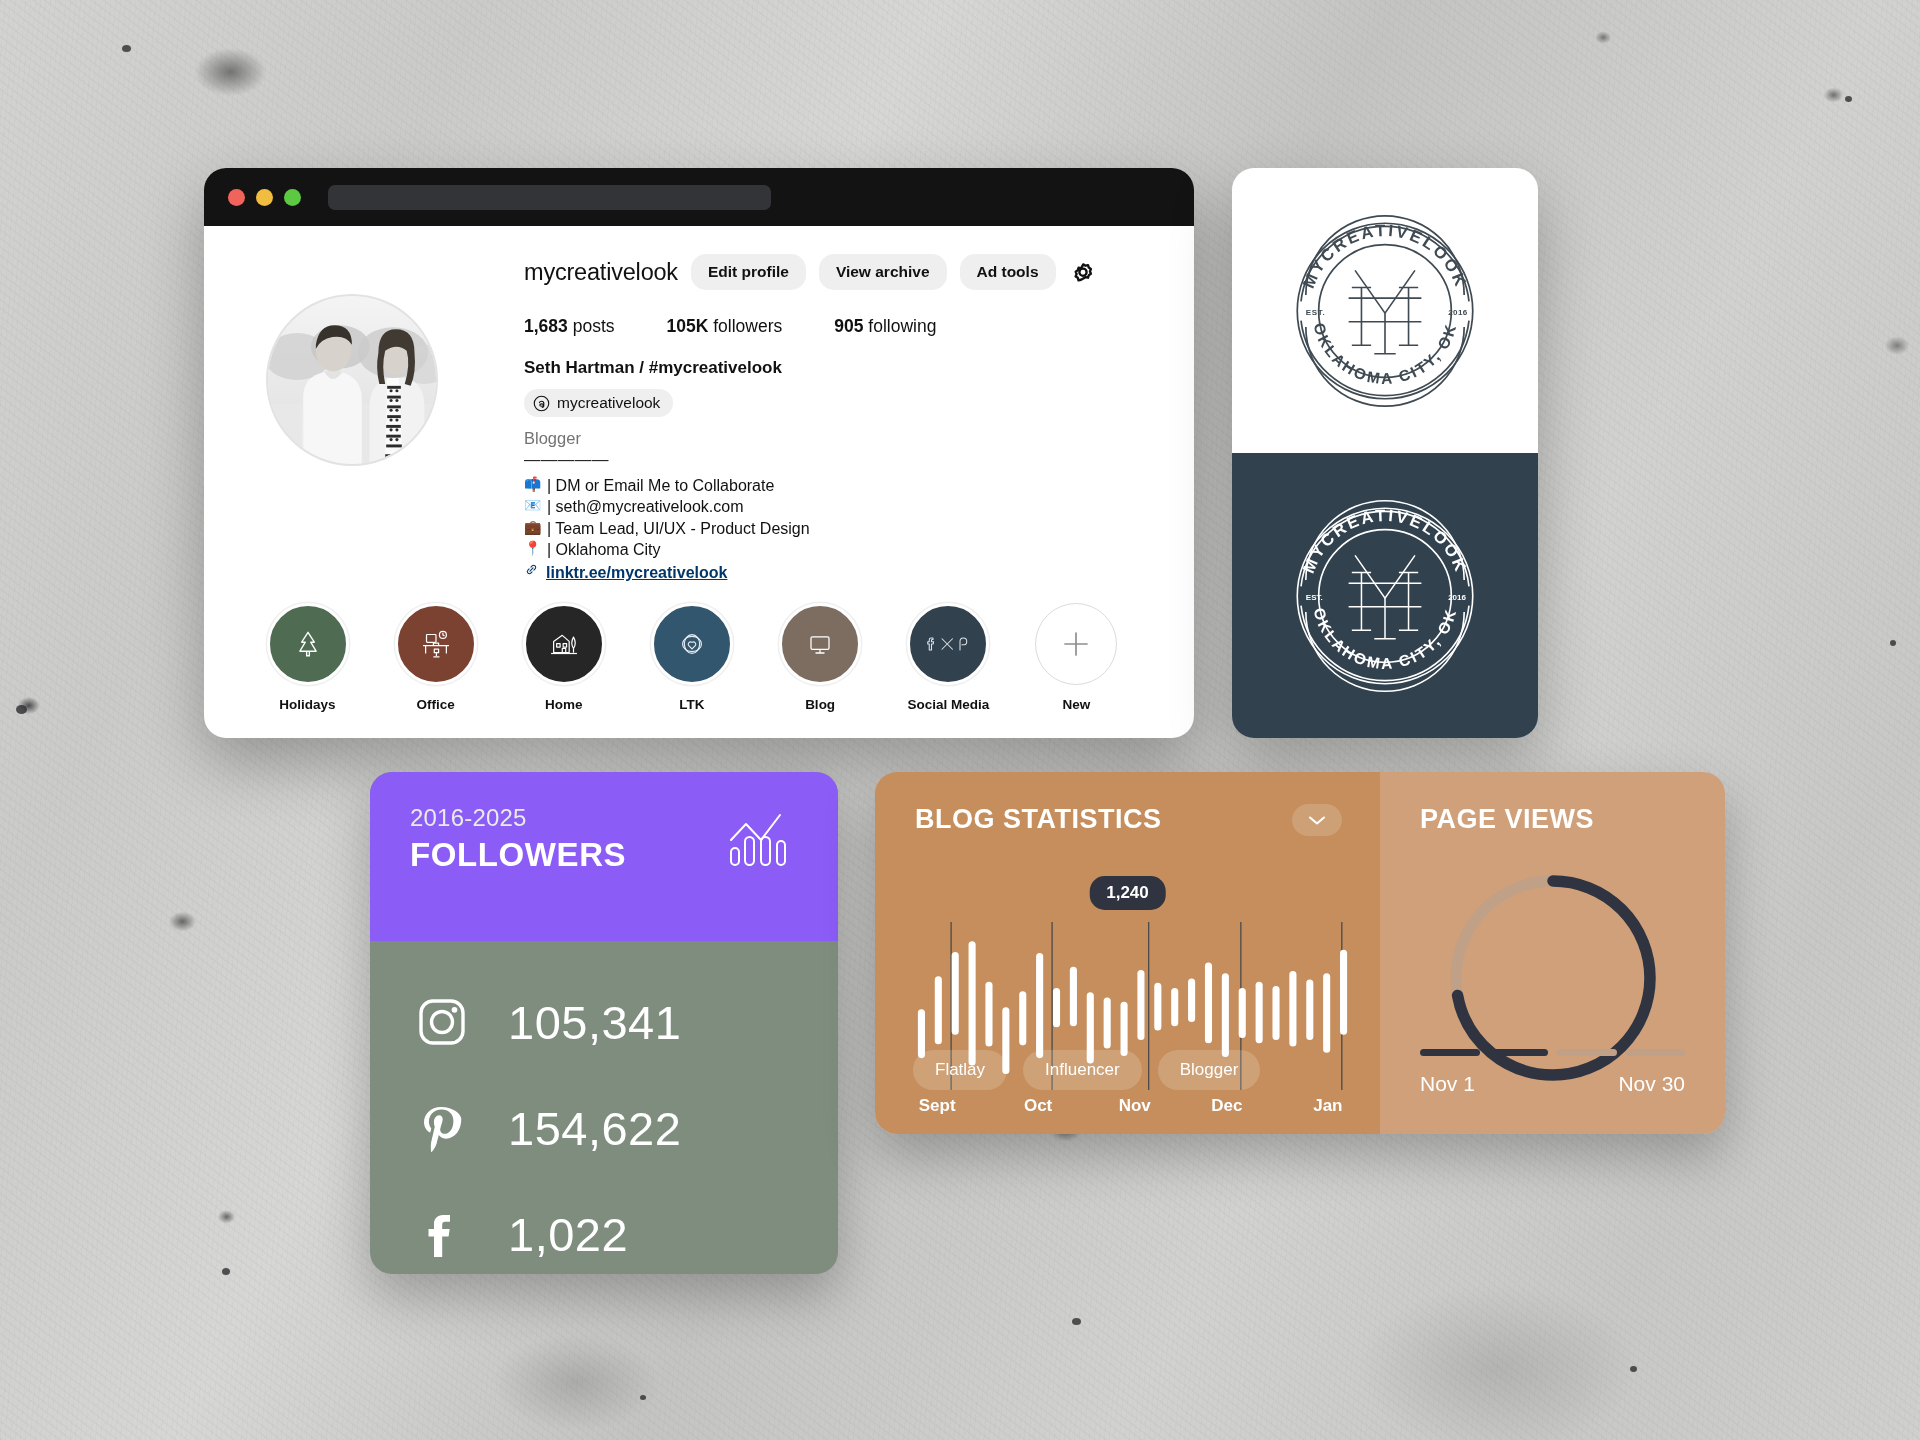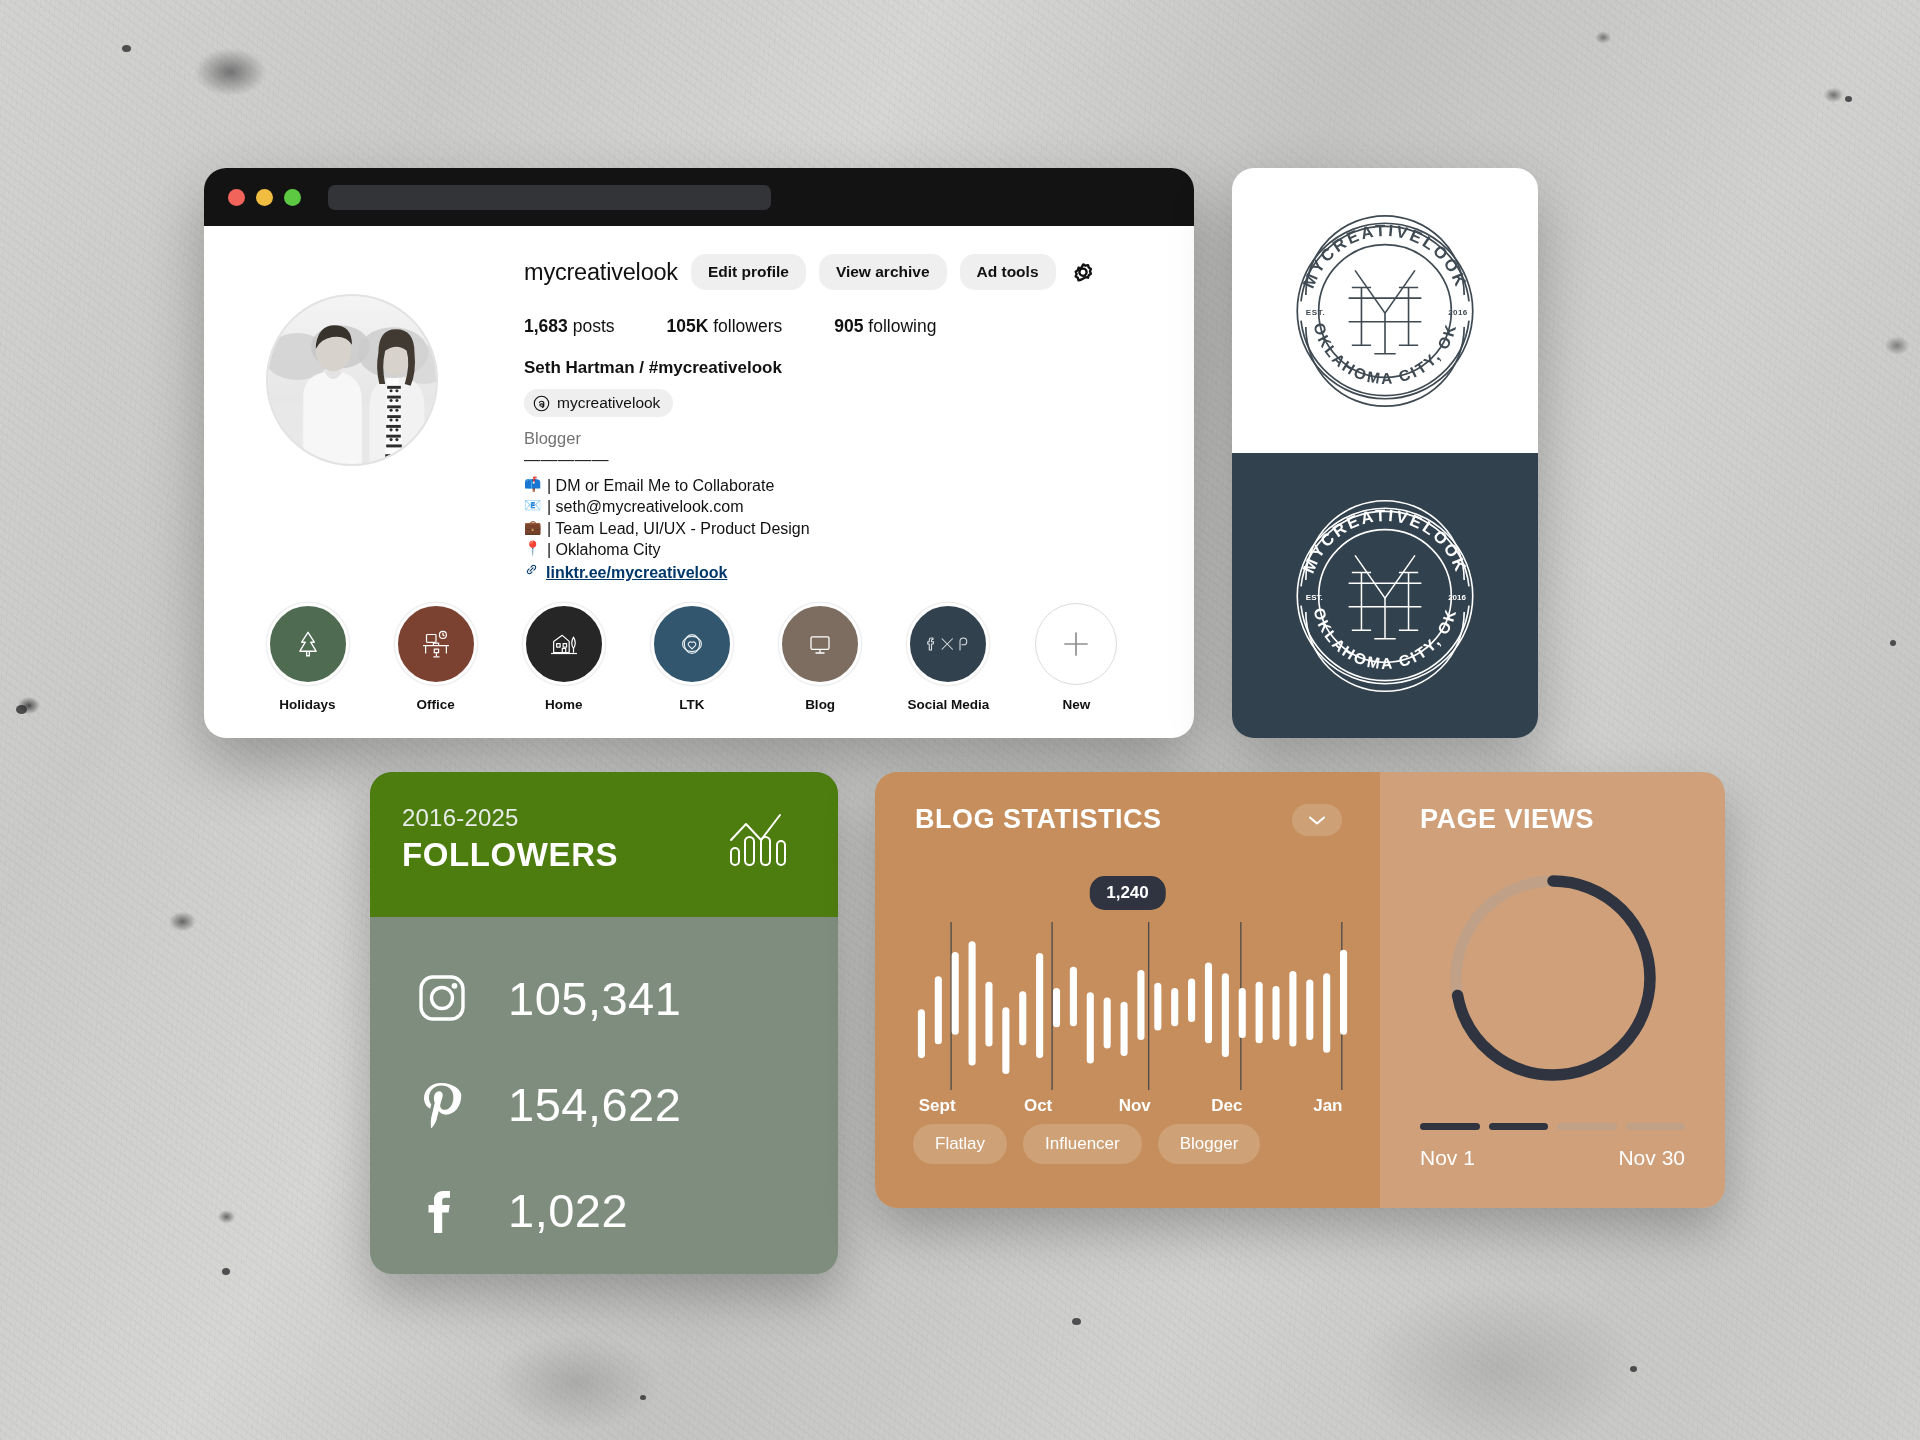--- a/index.html
+++ b/index.html
@@ -103,31 +103,31 @@
   .logo-half { width:100%; height:50%; display:flex; align-items:center; justify-content:center; }
   .logo-light { background:#fff; }
   .logo-dark  { background:#32414e; }
 
   
   #followers {
     position:absolute; left: 370px; top: 772px; width: 468px; height: 502px;
     border-radius: 22px; overflow:hidden; box-shadow: 0 22px 50px rgba(0,0,0,.25);
     background:#7e8d7e;
   }
-  .fol-head { height: 145px; background:#4d7c0f; padding: 32px 42px 0 32px; position:relative; }
+  .fol-head { height: 169px; background:#8b5cf6; padding: 32px 42px 0 40px; position:relative; }
   .fol-years { font-size: 24px; color:#e8ece8; font-weight:400; letter-spacing:.2px;}
   .fol-title { font-size: 33px; color:#fff; font-weight:700; letter-spacing: .6px; margin-top: 4px;}
   .fol-chart-ico { position:absolute; right: 44px; top: 38px; }
   .fol-body { padding: 28px 0 0 46px; }
   .fol-row { display:flex; align-items:center; gap: 40px; height: 106px; }
   .fol-num { font-size: 47px; color:#fff; font-weight:400; letter-spacing:.5px; }
 
   
   #statpanel {
-    position:absolute; left: 875px; top: 772px; width: 850px; height: 436px;
+    position:absolute; left: 875px; top: 772px; width: 850px; height: 362px;
     border-radius: 22px; overflow:hidden; box-shadow: 0 22px 50px rgba(0,0,0,.25);
     display:flex;
   }
   #blogstats { width: 505px; background:#c58e5c; position:relative; padding: 32px 0 0 0; }
   #pageviews { flex:1; background:#cfa079; position:relative; padding: 32px 0 0 0; }
 
   .panel-title { font-size: 27px; font-weight:700; color:#fff; letter-spacing: .5px; }
   #blogstats .panel-title { margin-left: 40px; }
   #pageviews .panel-title { margin-left: 40px; }
 

